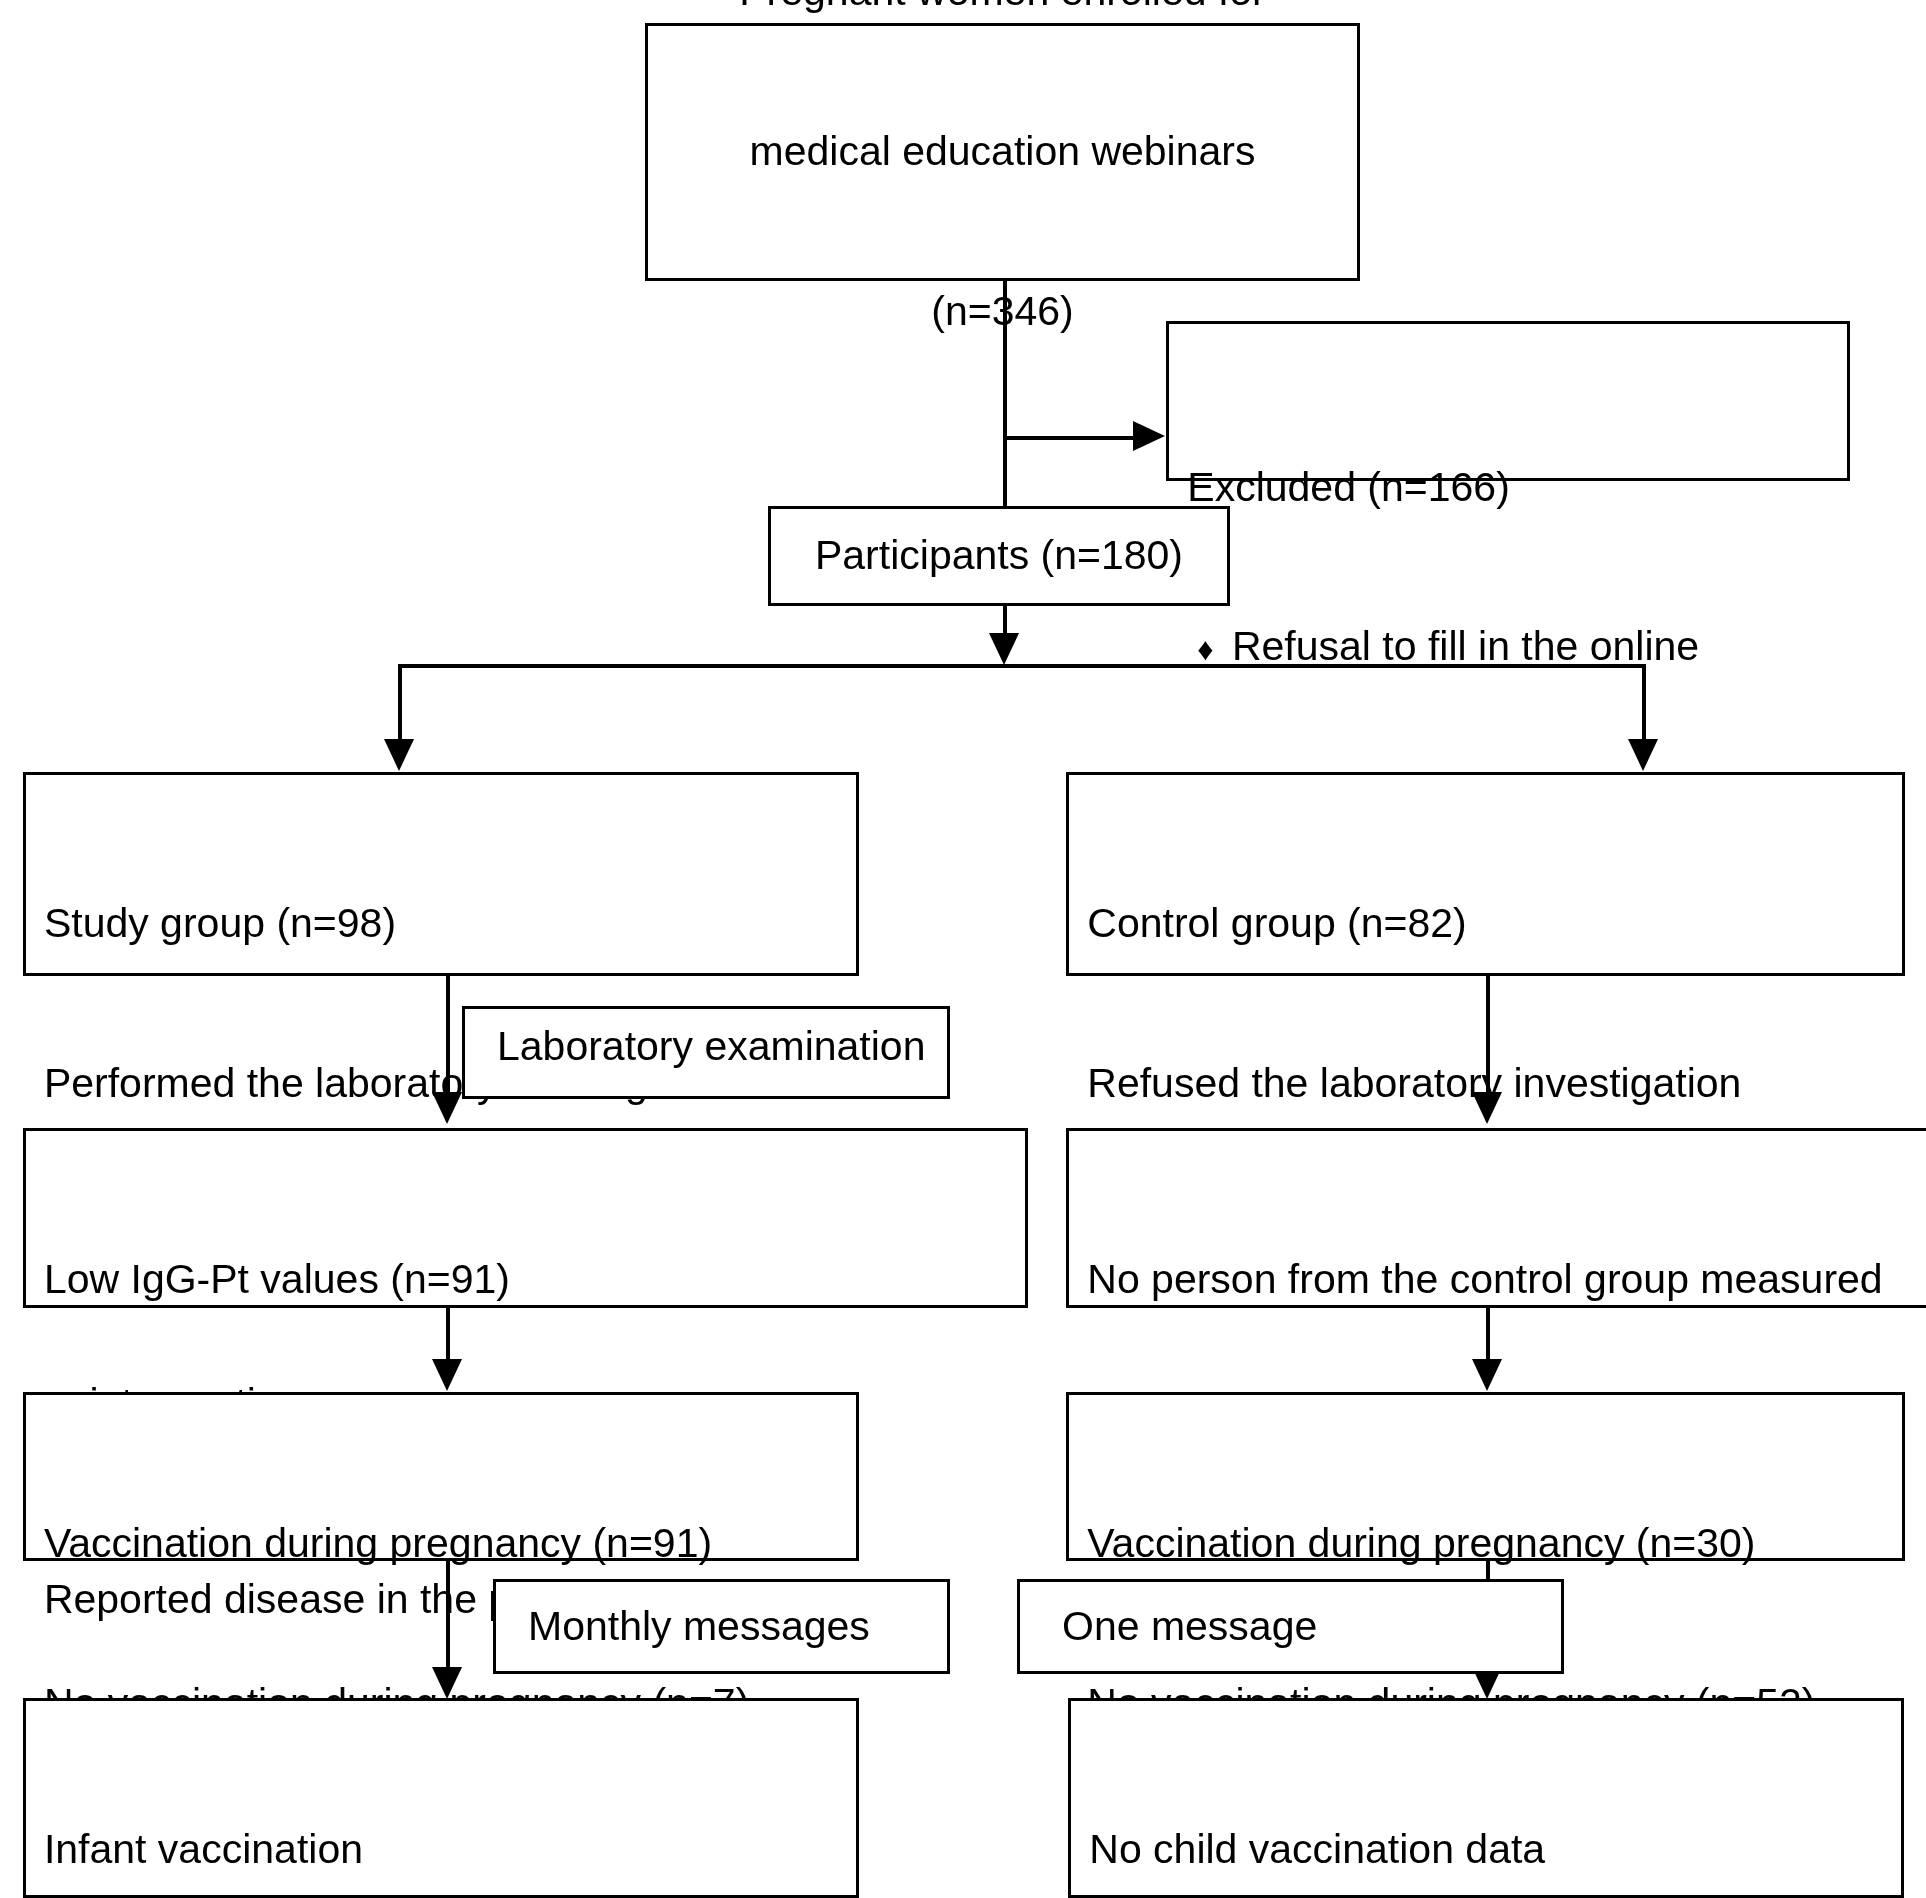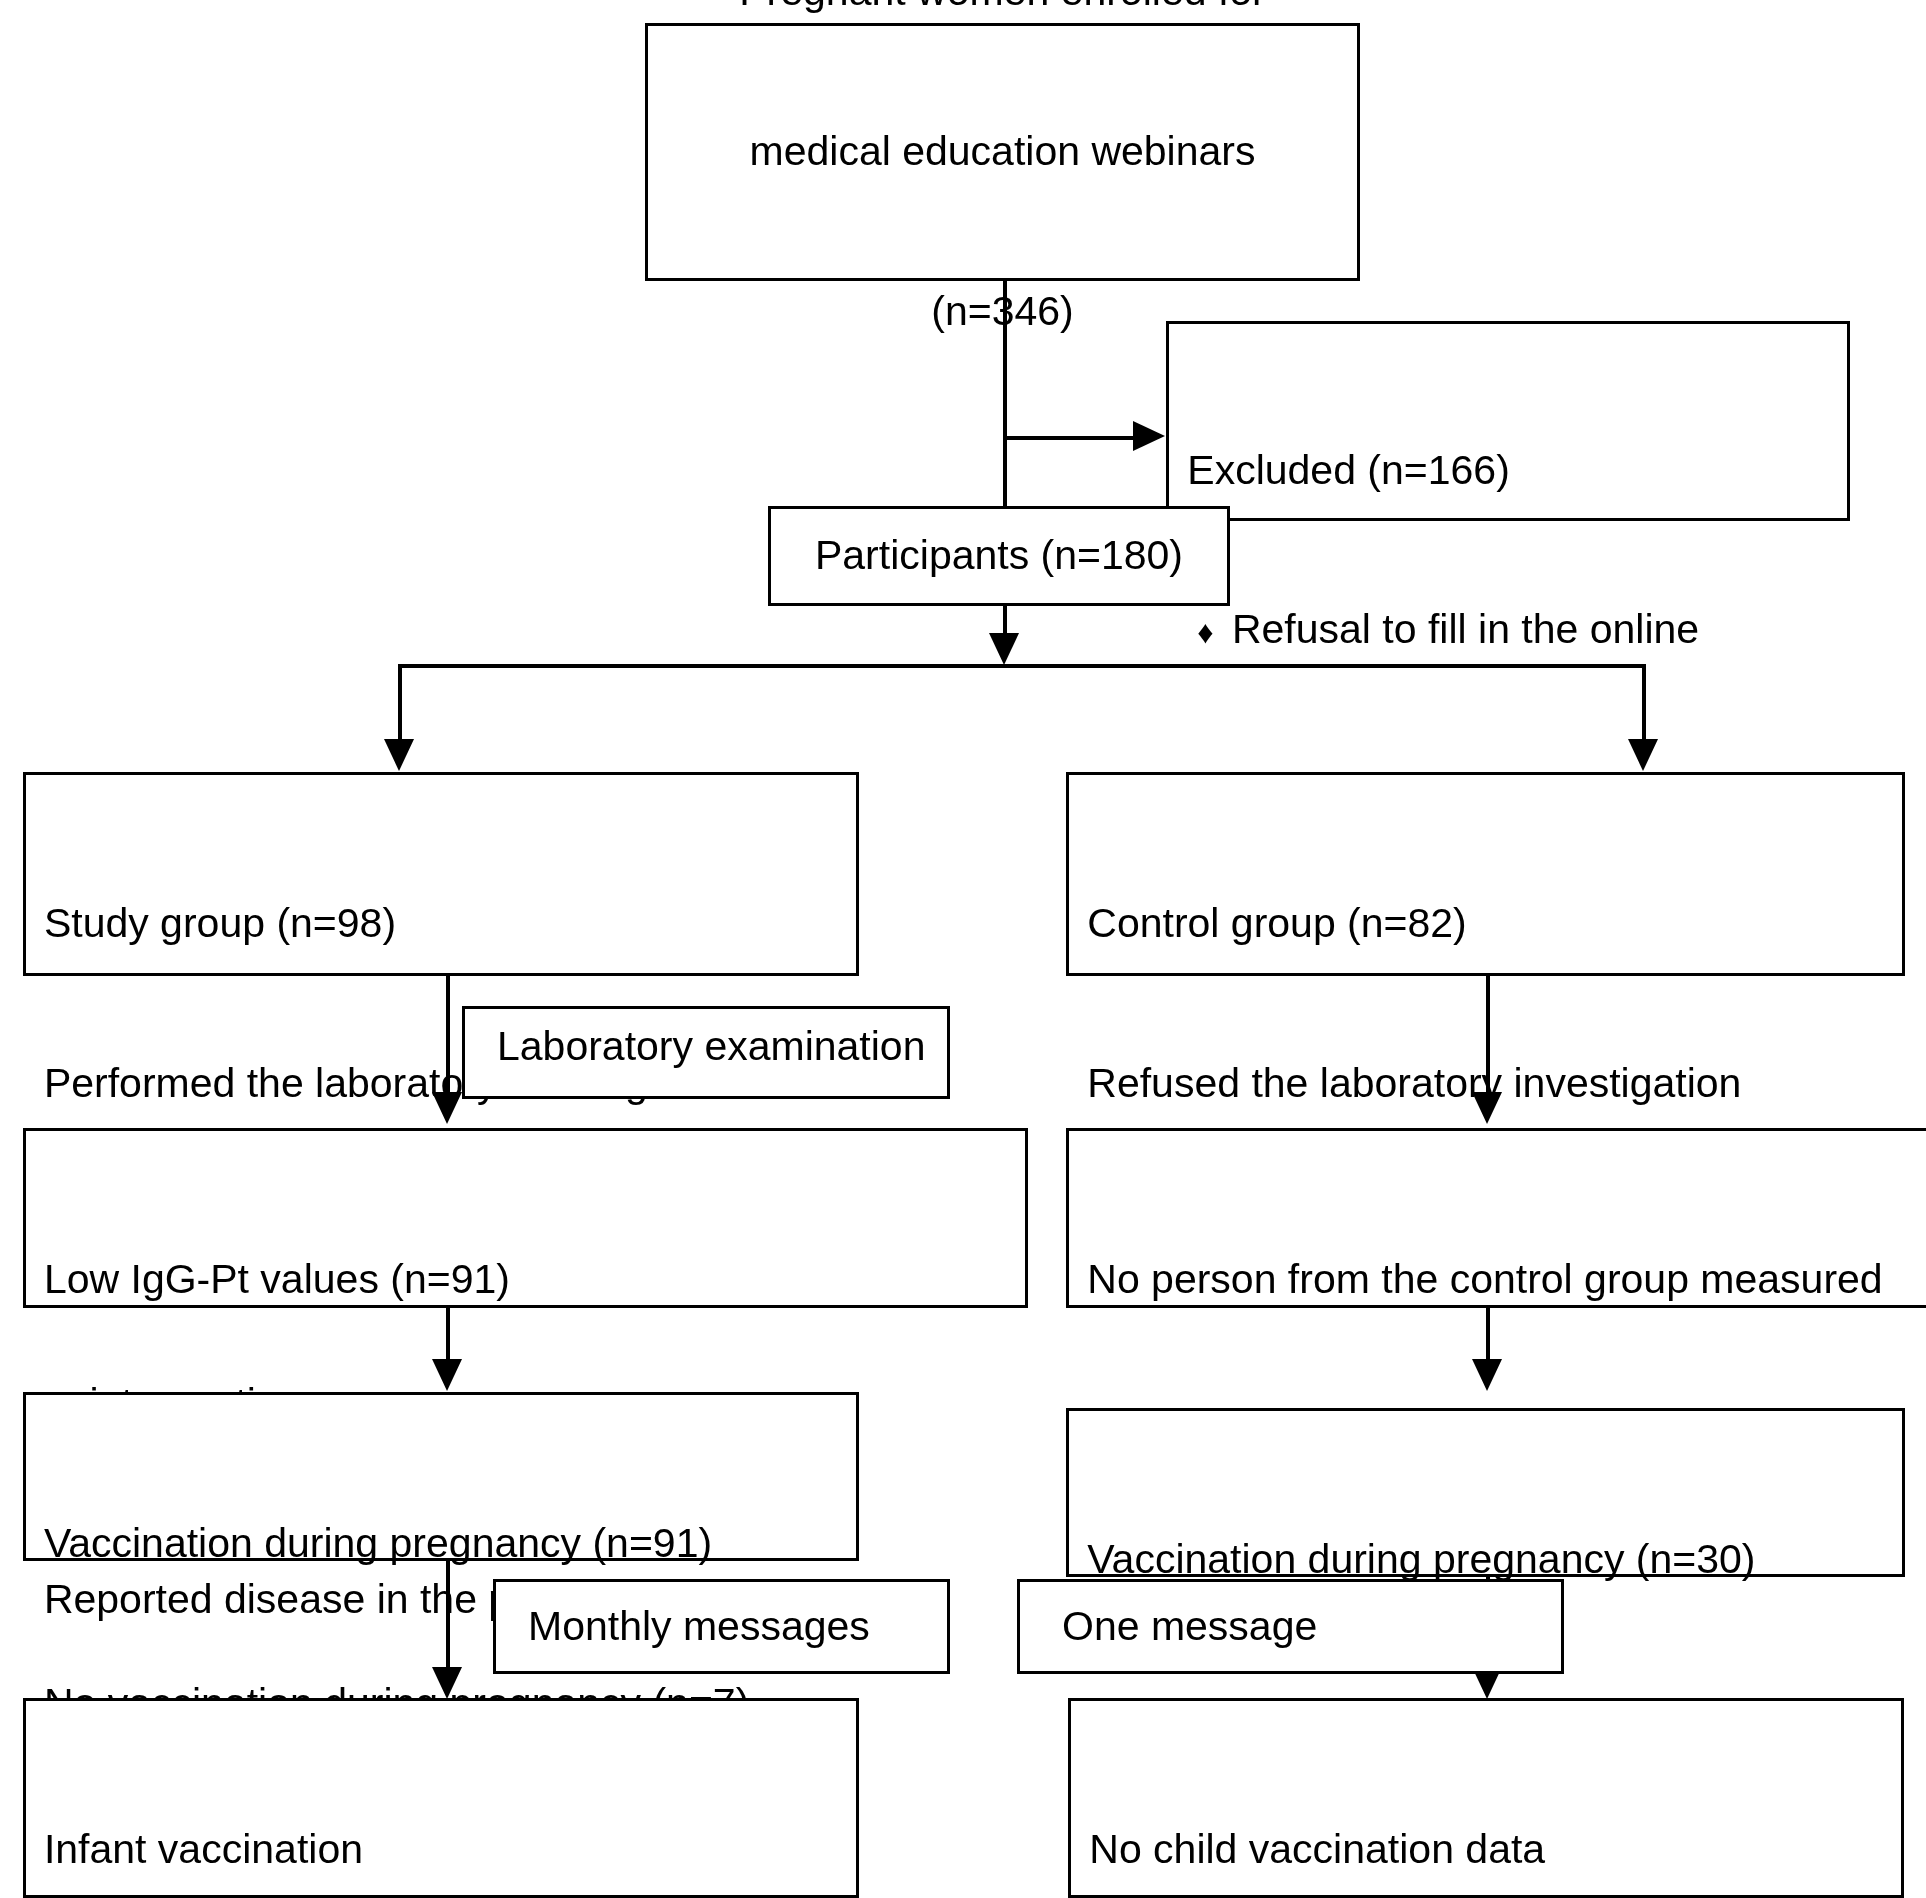--- a/index.html
+++ b/index.html
@@ -92,21 +92,21 @@
       <span class="line">medical education webinars</span>
       <span class="line">(n=346)</span>
     </div>
   </div>
 
   <div class="vline" style="left:1003px; top:280px; height:226px;"></div>
 
   <div class="hline" style="left:1003px; top:436px; width:132px;"></div>
   <div class="arrow-right" style="left:1133px; top:421px;"></div>
 
-  <div class="box" style="left:1166px; top:321px; width:684px; height:200px; padding-top:13px;">
+  <div class="box" style="left:1166px; top:321px; width:684px; height:160px; padding-top:30px;">
     <span class="line">Excluded (n=166)</span>
     <div class="bullet-row">
       <span class="bullet-glyph">♦</span>
       <span>Refusal to fill in the online</span>
     </div>
   </div>
 
   <div class="box center" style="left:768px; top:506px; width:462px; height:100px;">
     <span class="line">Participants (n=180)</span>
   </div>
@@ -157,21 +157,21 @@
   <div class="vline" style="left:446px; top:1307px; height:55px;"></div>
   <div class="arrow-down" style="left:432px; top:1359px;"></div>
   <div class="vline" style="left:1486px; top:1307px; height:55px;"></div>
   <div class="arrow-down" style="left:1472px; top:1359px;"></div>
 
   <div class="box" style="left:22.6px; top:1392px; width:836px; height:169px;">
     <span class="line">Vaccination during pregnancy (n=91)</span>
     <span class="line">No vaccination during pregnancy (n=7)</span>
   </div>
 
-  <div class="box" style="left:1066px; top:1392px; width:839px; height:169px;margin-top:16px;">
+  <div class="box" style="left:1066px; top:1392px; width:839px; height:169px;">
     <span class="line">Vaccination during pregnancy (n=30)</span>
     <span class="line">No vaccination during pregnancy (n=52)</span>
   </div>
 
   <div class="vline" style="left:446px; top:1561px; height:109px;"></div>
   <div class="arrow-down" style="left:432px; top:1667px;"></div>
   <div class="vline" style="left:1486px; top:1561px; height:109px;"></div>
   <div class="arrow-down" style="left:1472px; top:1667px;"></div>
 
   <div class="box midleft" style="left:493px; top:1579px; width:457px; height:95px; padding:0 0 0 32px;">

